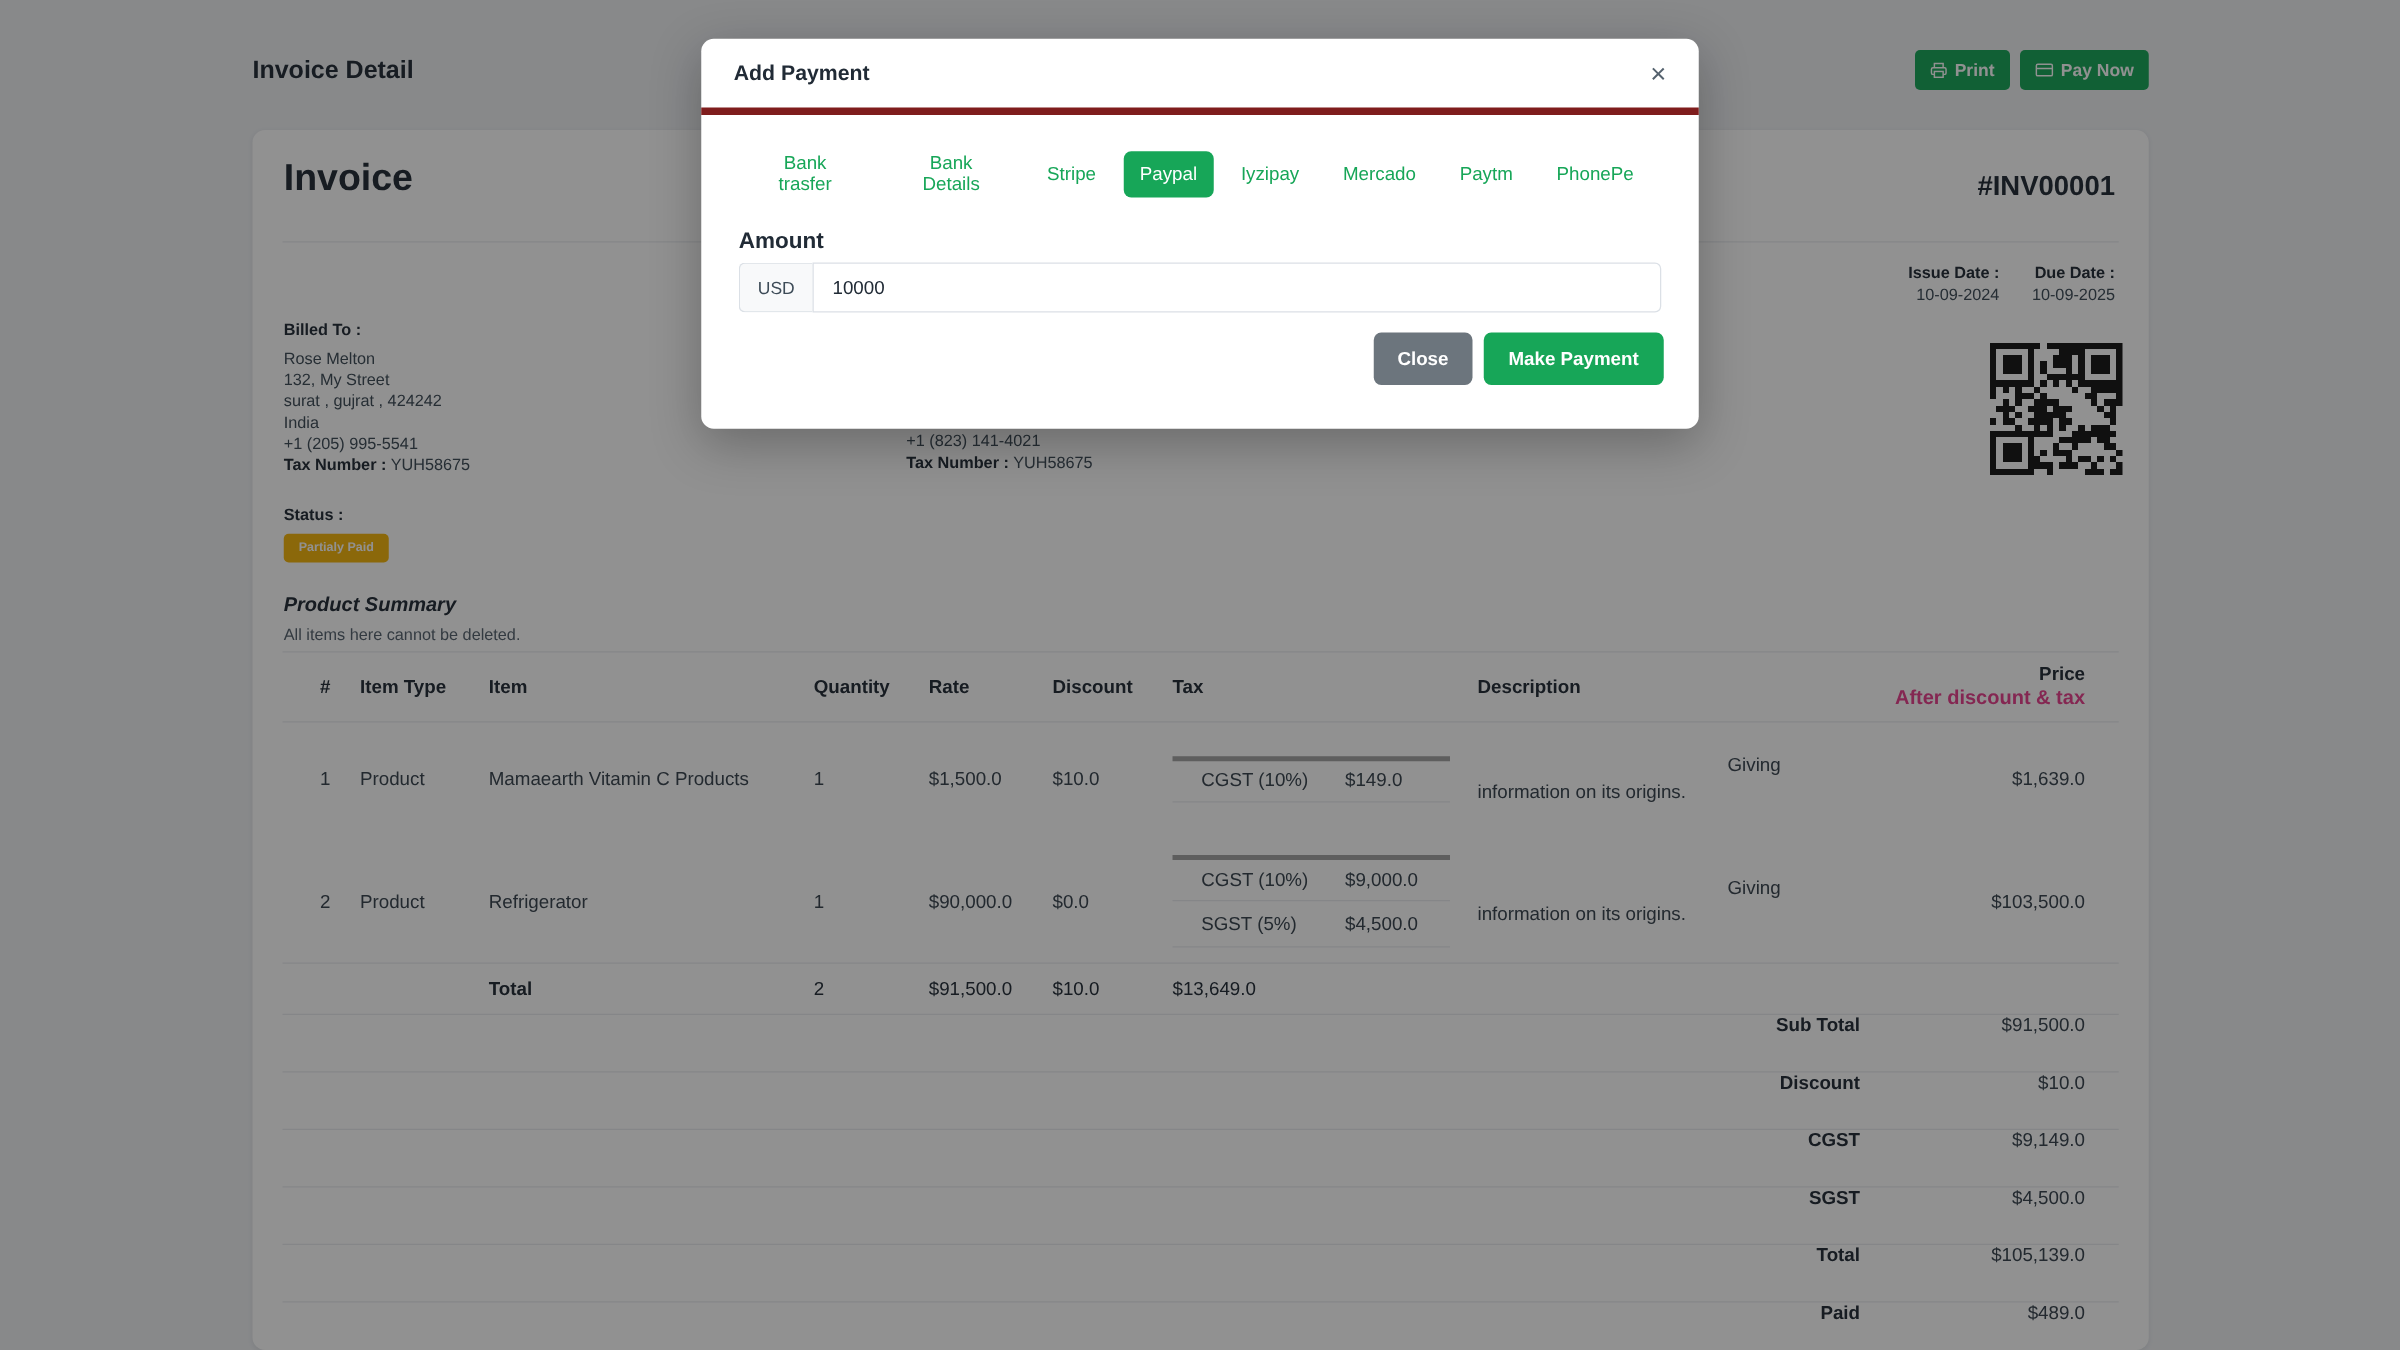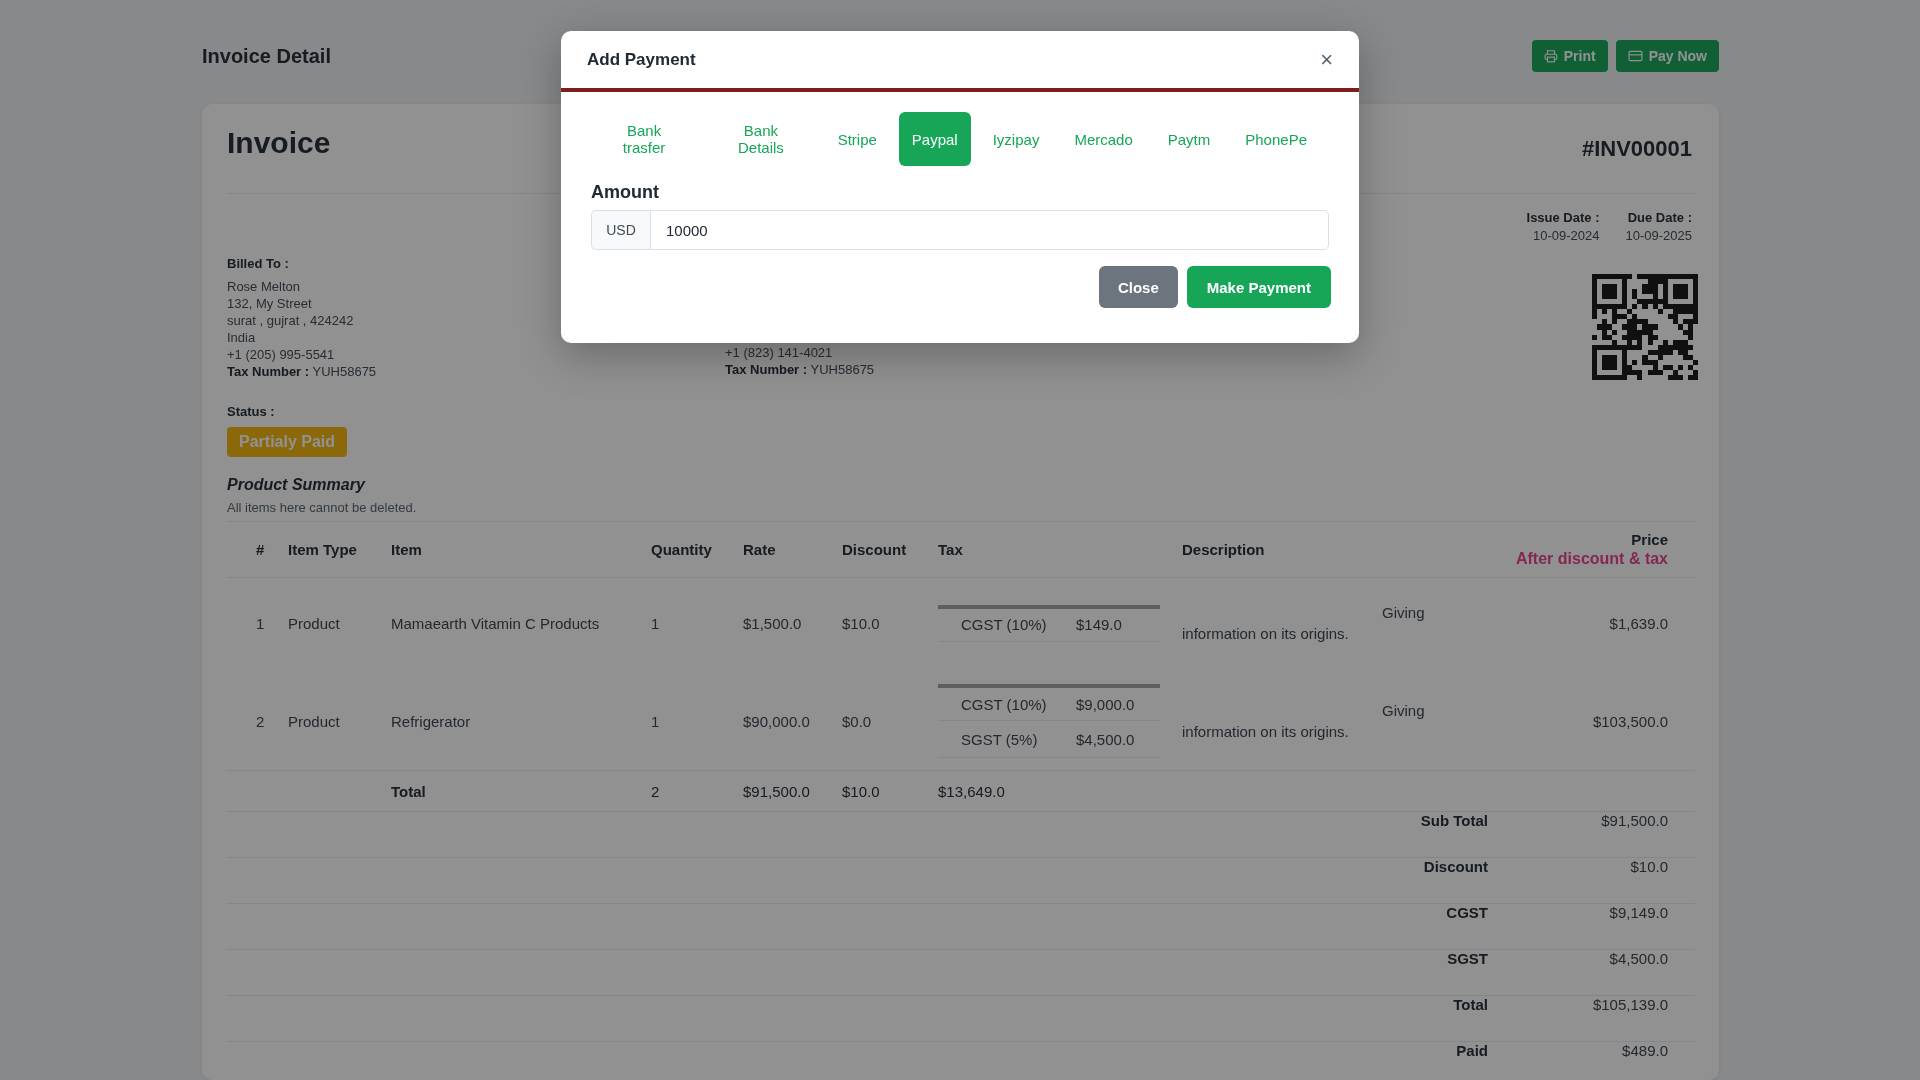--- a/index.html
+++ b/index.html
@@ -29,21 +29,21 @@
   .addr-line b{color:#212b36;}
   .billed{position:absolute;left:25px;top:152px;}
   .shipped{position:absolute;left:523px;top:240px;}
 
   .dates{position:absolute;right:27px;top:106px;display:flex;gap:26px;text-align:right;}
   .date-col .addr-label{margin-bottom:2px;}
   .qr-wrap{position:absolute;left:1390px;top:170px;width:106px;height:106px;background:#fff;}
 
   .status-block{position:absolute;left:25px;top:300px;}
   .status-label{font-size:13px;font-weight:700;color:#212b36;margin-bottom:8px;}
-  .badge{display:inline-block;background:var(--badge,#f5b40a);color:#fff;font-size:16px;
+  .badge{display:inline-block;background:var(--badge,#f5b40a);color:#fff;font-size:10px;
     padding:6px 12px;border-radius:4px;font-weight:600;}
 
   .section-title{position:absolute;left:25px;top:372px;font-size:16px;font-weight:600;color:#212b36;font-style:italic;}
   .section-sub{position:absolute;left:25px;top:396px;font-size:13px;color:#55626e;}
 
   
   .ptable{position:absolute;left:24px;top:417px;width:1469px;border-top:1px solid #e9ecef;
     font-size:15px;color:#37434e;}
   .trow{display:grid;grid-template-columns:62px 103px 260px 92px 99px 96px 244px 280px 233px;
     align-items:center;}
@@ -65,26 +65,26 @@
   .srow{display:flex;justify-content:flex-end;height:46px;
     border-bottom:1px solid #e9ecef;padding-right:27px;}
   .srow .s-label{font-weight:700;font-size:15px;color:#212b36;}
   .srow .s-value{width:180px;text-align:right;font-size:15px;color:#37434e;}
 
   
   .overlay{position:fixed;inset:0;background:var(--overlay,rgba(12,12,12,.45));}
   .modal{position:fixed;left:561px;top:31px;width:798px;height:312px;background:#fff;
     border-radius:10px;box-shadow:0 12px 40px rgba(0,0,0,.28);}
   .modal-head{height:61px;display:flex;align-items:center;justify-content:space-between;
-    padding:0 26px;border-bottom:4px solid #7f1d1d;}
+    padding:0 26px;border-bottom:6px solid #7f1d1d;}
   .modal-title{font-size:17px;font-weight:700;color:#212b36;}
   .modal-close{font-size:22px;line-height:1;color:#55626e;cursor:pointer;background:none;
     border:none;padding:0;font-family:inherit;}
   .modal-body{padding:20px 30px 0;}
-  .tabs{display:flex;margin-bottom:16px;}
+  .tabs{display:flex;align-items:center;margin-bottom:16px;}
   .tab{font-size:15px;color:var(--accent,#17a658);background:transparent;border:none;
     padding:10px 13px;margin-right:9px;border-radius:6px;cursor:pointer;font-family:inherit;}
   .tab.active{background:var(--accent,#17a658);color:#fff;}
   .amount-label{font-size:18px;font-weight:700;color:#212b36;margin-bottom:7px;}
   .input-group{display:flex;height:40px;width:738px;}
   .addon{width:59px;border:1px solid #dbe0e6;border-right:none;border-radius:5px 0 0 5px;
     background:#f8f9fa;display:flex;align-items:center;justify-content:center;
     font-size:14px;color:#3d4b57;}
   .amount-input{flex:1;border:1px solid #dbe0e6;border-radius:0 5px 5px 0;padding:0 15px;
     font-size:15px;color:#212b36;outline:none;font-family:inherit;}

